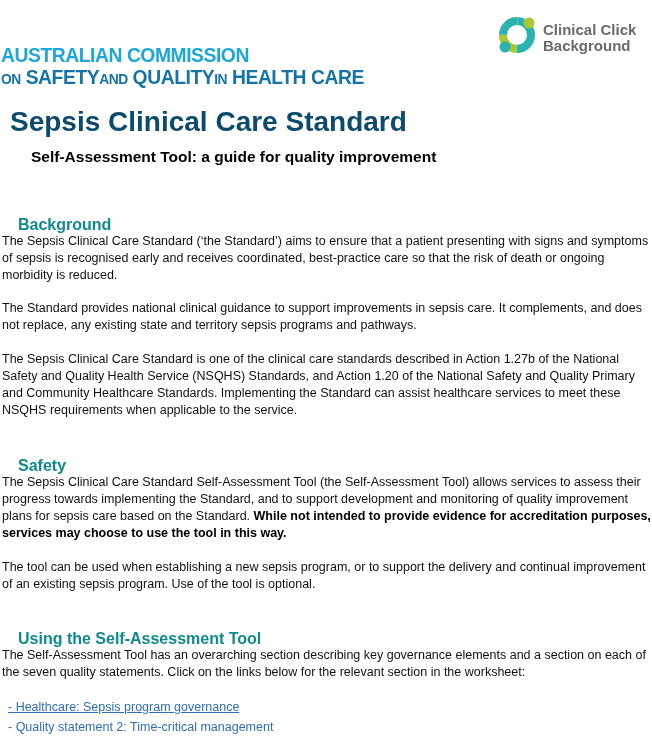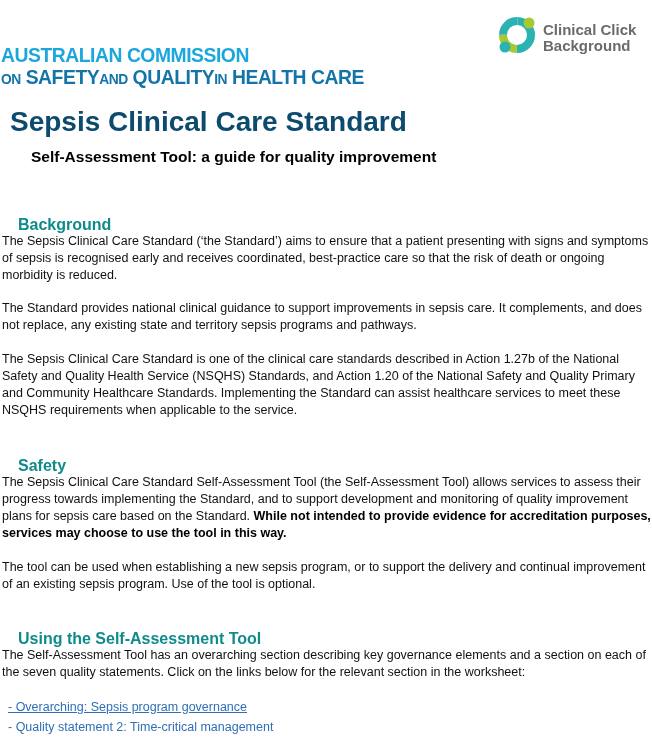--- a/index.html
+++ b/index.html
@@ -58,15 +58,15 @@
 <p class="p" style="top:351px;">The Sepsis Clinical Care Standard is one of the clinical care standards described in Action 1.27b of the National Safety and Quality Health Service (NSQHS) Standards, and Action 1.20 of the National Safety and Quality Primary and Community Healthcare Standards.  Implementing the Standard can assist healthcare services to meet these NSQHS requirements when applicable to the service.</p>
 
 <h2 class="h2" style="top:441px;">Safety</h2>
 <p class="p" style="top:474px;"><span>The Sepsis Clinical Care Standard Self-Assessment Tool (the Self-Assessment Tool) allows services to assess their progress towards implementing the Standard, and to support development and monitoring of quality improvement plans for sepsis care based on the Standard.</span> <b>While not intended to provide evidence for accreditation purposes, services may choose to use the tool in this way.</b></p>
 <p class="p" style="top:559px;">The tool can be used when establishing a new sepsis program, or to support the delivery and continual improvement of an existing sepsis program. Use of the tool is optional.</p>
 
 <h2 class="h2" style="top:614px;text-align:center;">Using the Self-Assessment Tool</h2>
 <p class="p" style="top:647px;">The Self-Assessment Tool has an overarching section describing key governance elements and a section on each of the seven quality statements. Click on the links below for the relevant section in the worksheet:</p>
 
 <div class="links">
-  <a href="#">- Overarching: Sepsis program governance</a>
+  <a href="#">- Healthcare: Sepsis program governance</a>
   <a href="#" class="nounder">- Quality statement 2: Time-critical management</a>
 </div>
 
 </body></html>

